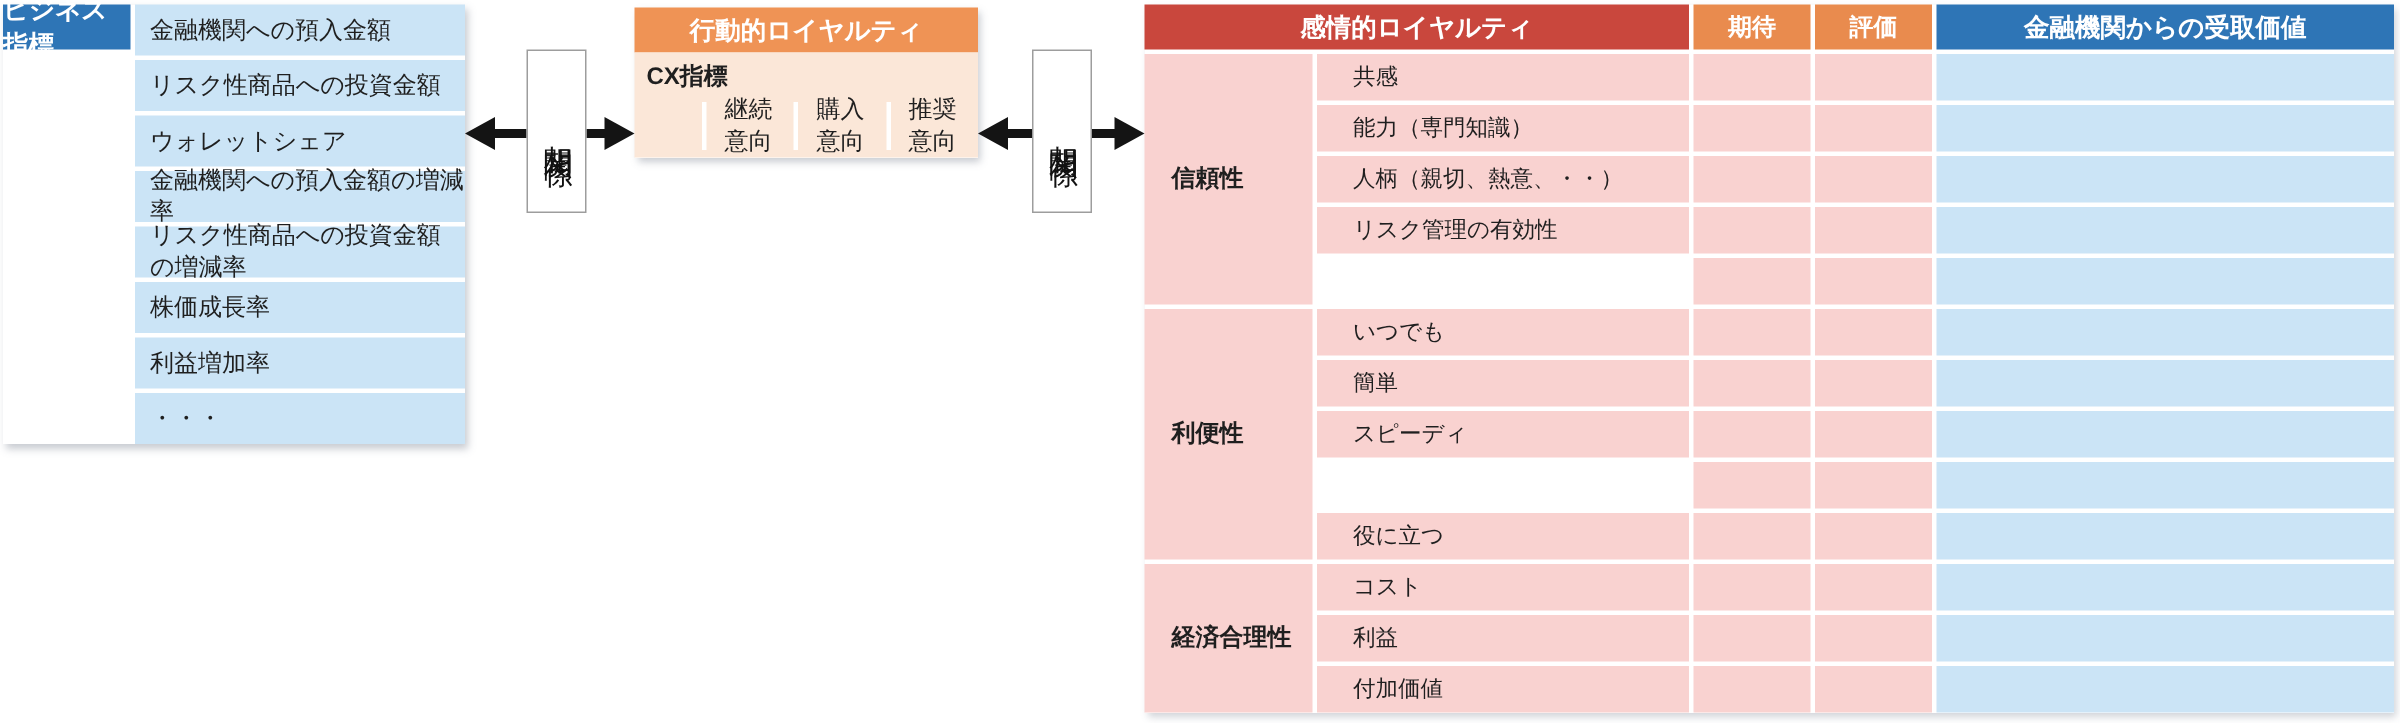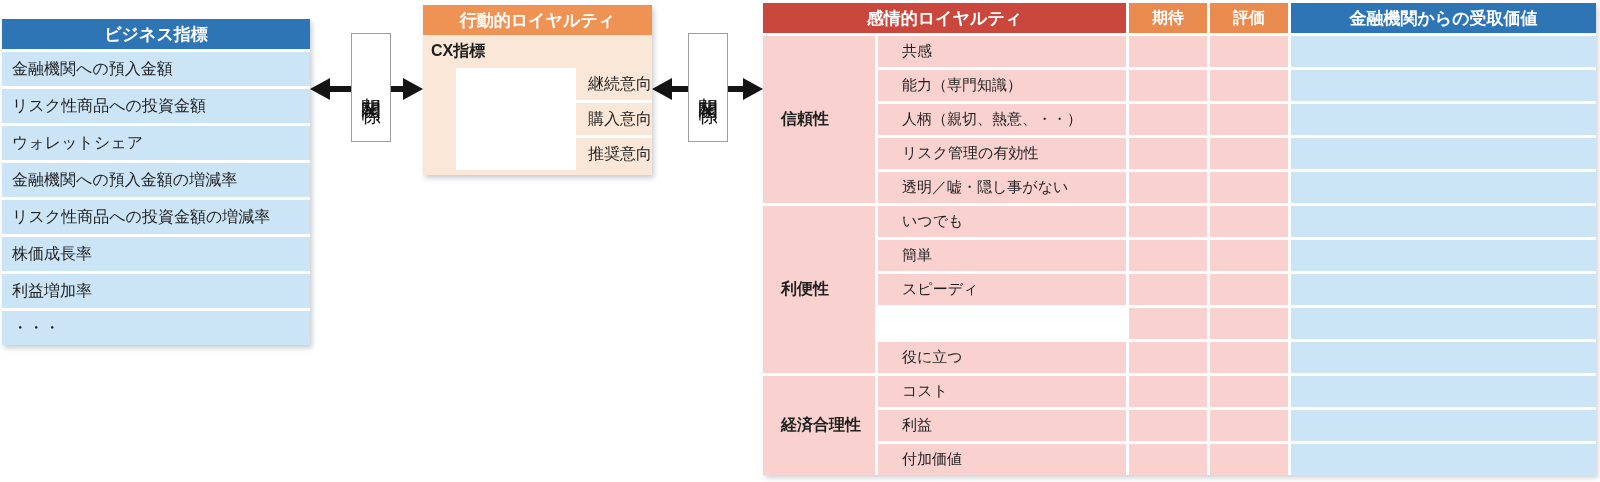--- a/index.html
+++ b/index.html
@@ -12,23 +12,22 @@
     position: relative;
     width: 1600px;
     height: 482px;
     background: #ffffff;
     overflow: hidden;
   }
 
   
   .biz-table {
     position: absolute; left: 2px; top: 3px; width: 308px;
-    display: flex; flex-direction: column; gap: 3px;
+    display: flex; flex-direction: row; gap: 3px;
     box-shadow: 2px 3px 5px rgba(100,110,125,.35);
-    margin-top: 16px;
   }
   .biz-header {
     height: 30px; background: var(--blue-header, #2E75B6);
     color: #fff; font-weight: bold; font-size: 17px;
     display: flex; align-items: center; justify-content: center;
   }
   .biz-rows { display: flex; flex-direction: column; gap: 3px; }
   .biz-row {
     height: 34px; background: var(--blue-row, #CBE4F6);
     display: flex; align-items: center; padding-left: 10px;
@@ -65,22 +64,22 @@
   }
   .cx-body {
     background: var(--peach-body, #FBE7D8);
     padding-bottom: 5px;
   }
   .cx-sub {
     height: 33px; display: flex; align-items: center;
     padding-left: 8px; font-weight: bold; font-size: 16px;
   }
   .cx-rows {
-    margin-left: 33px; background: #fff; border-left: 3px solid #fff;
-    display: flex; flex-direction: column; gap: 3px; align-items: flex-end;
+    margin-left: 45px; background: #fff; border-left: 3px solid #fff;
+    display: flex; gap: 3px; align-items: flex-end;
   }
   .cx-row {
     height: 32px; background: var(--peach-body, #FBE7D8);
     display: flex; align-items: center; padding-left: 12px;
     font-size: 16px;
   }
 
   
   .emo-grid {
     position: absolute; left: 763px; top: 3px;
@@ -168,21 +167,20 @@
       <div class="emo-blank" style="grid-area: 3 / 4;"></div>
       <div class="emo-value" style="grid-area: 3 / 5;"></div>
       <div class="emo-item" style="grid-area: 4 / 2;">人柄（親切、熱意、・・）</div>
       <div class="emo-blank" style="grid-area: 4 / 3;"></div>
       <div class="emo-blank" style="grid-area: 4 / 4;"></div>
       <div class="emo-value" style="grid-area: 4 / 5;"></div>
       <div class="emo-item" style="grid-area: 5 / 2;">リスク管理の有効性</div>
       <div class="emo-blank" style="grid-area: 5 / 3;"></div>
       <div class="emo-blank" style="grid-area: 5 / 4;"></div>
       <div class="emo-value" style="grid-area: 5 / 5;"></div>
-      <div class="emo-item" style="grid-area: 6 / 2;">透明／嘘・隠し事がない</div>
       <div class="emo-blank" style="grid-area: 6 / 3;"></div>
       <div class="emo-blank" style="grid-area: 6 / 4;"></div>
       <div class="emo-value" style="grid-area: 6 / 5;"></div>
       <div class="emo-cat" style="grid-area: 7 / 1 / span 5;">利便性</div>
       <div class="emo-item" style="grid-area: 7 / 2;">いつでも</div>
       <div class="emo-blank" style="grid-area: 7 / 3;"></div>
       <div class="emo-blank" style="grid-area: 7 / 4;"></div>
       <div class="emo-value" style="grid-area: 7 / 5;"></div>
       <div class="emo-item" style="grid-area: 8 / 2;">簡単</div>
       <div class="emo-blank" style="grid-area: 8 / 3;"></div>

